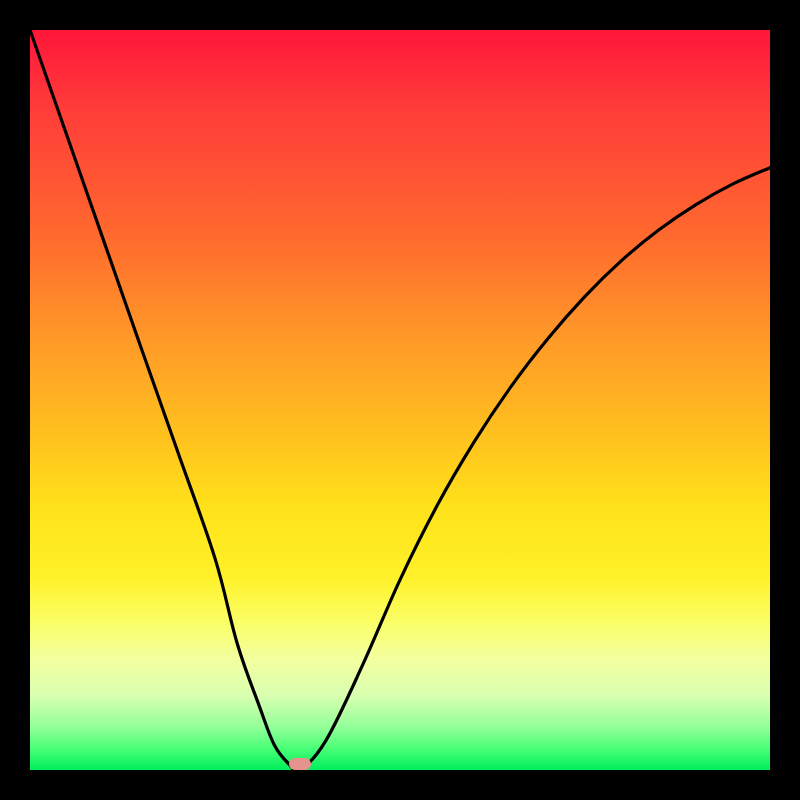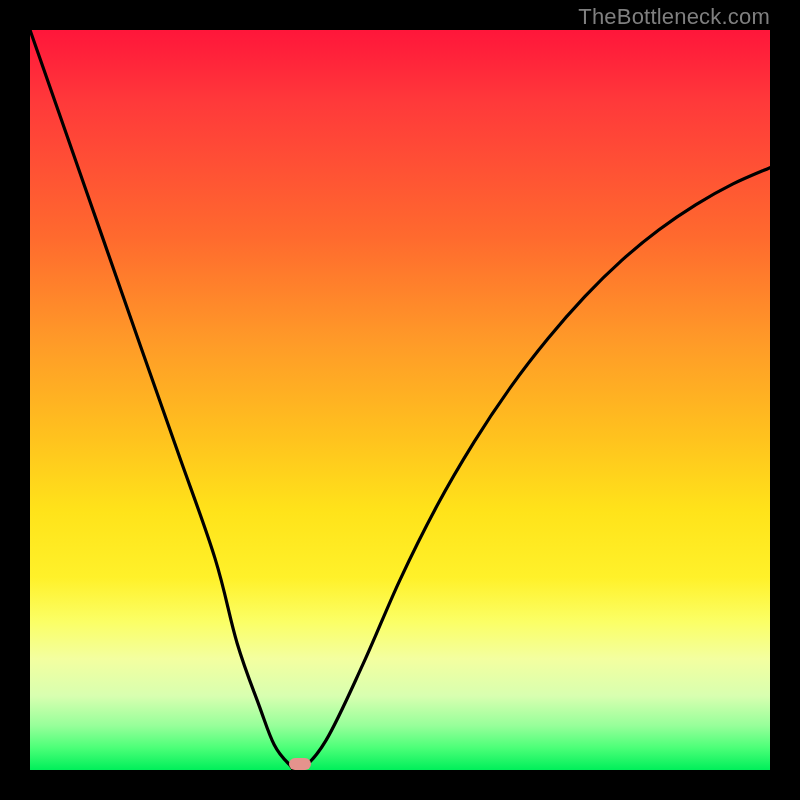--- a/index.html
+++ b/index.html
@@ -80,14 +80,13 @@
 <body>
 
 <div class="frame">
   <div class="plot-area">
     <div class="gradient"></div>
     <svg class="curve" viewBox="0 0 740 740" preserveAspectRatio="none">
       <path id="curve-path" d="M 0.00 0.00 C 6.66 19.05, 23.68 67.72, 37.00 105.82 C 50.32 143.92, 60.68 173.54, 74.00 211.64 C 87.32 249.74, 97.68 279.50, 111.00 317.46 C 124.32 355.42, 134.68 384.58, 148.00 422.54 C 161.32 460.50, 174.34 493.99, 185.00 528.36 C 195.66 562.73, 199.21 586.82, 207.20 613.46 C 215.19 640.10, 222.74 658.11, 229.40 676.36 C 236.06 694.61, 238.87 704.45, 244.20 714.84 C 249.53 725.23, 254.34 729.55, 259.00 734.08 C 263.66 738.61, 263.44 744.26, 270.10 740.00 C 276.76 735.74, 284.68 729.45, 296.00 710.40 C 307.32 691.35, 319.68 663.08, 333.00 634.18 C 346.32 605.28, 356.68 578.32, 370.00 549.82 C 383.32 521.32, 393.68 500.60, 407.00 475.82 C 420.32 451.04, 430.68 433.63, 444.00 412.18 C 457.32 390.73, 467.68 375.33, 481.00 356.68 C 494.32 338.03, 504.68 324.83, 518.00 308.58 C 531.32 292.33, 541.68 280.52, 555.00 266.40 C 568.32 252.28, 578.68 242.13, 592.00 230.14 C 605.32 218.15, 615.68 209.79, 629.00 199.80 C 642.32 189.81, 652.68 182.90, 666.00 174.64 C 679.32 166.38, 689.68 160.58, 703.00 153.92 C 716.32 147.26, 733.34 140.57, 740.00 137.64"></path>
     </svg>
     <div class="marker" id="min-marker" style="left: 270.1px; top: 734.08px; background: rgb(229, 147, 141);"></div>
   </div>
-  <div class="watermark">TheBottleneck.com</div>
 </div>
 
 </body></html>

